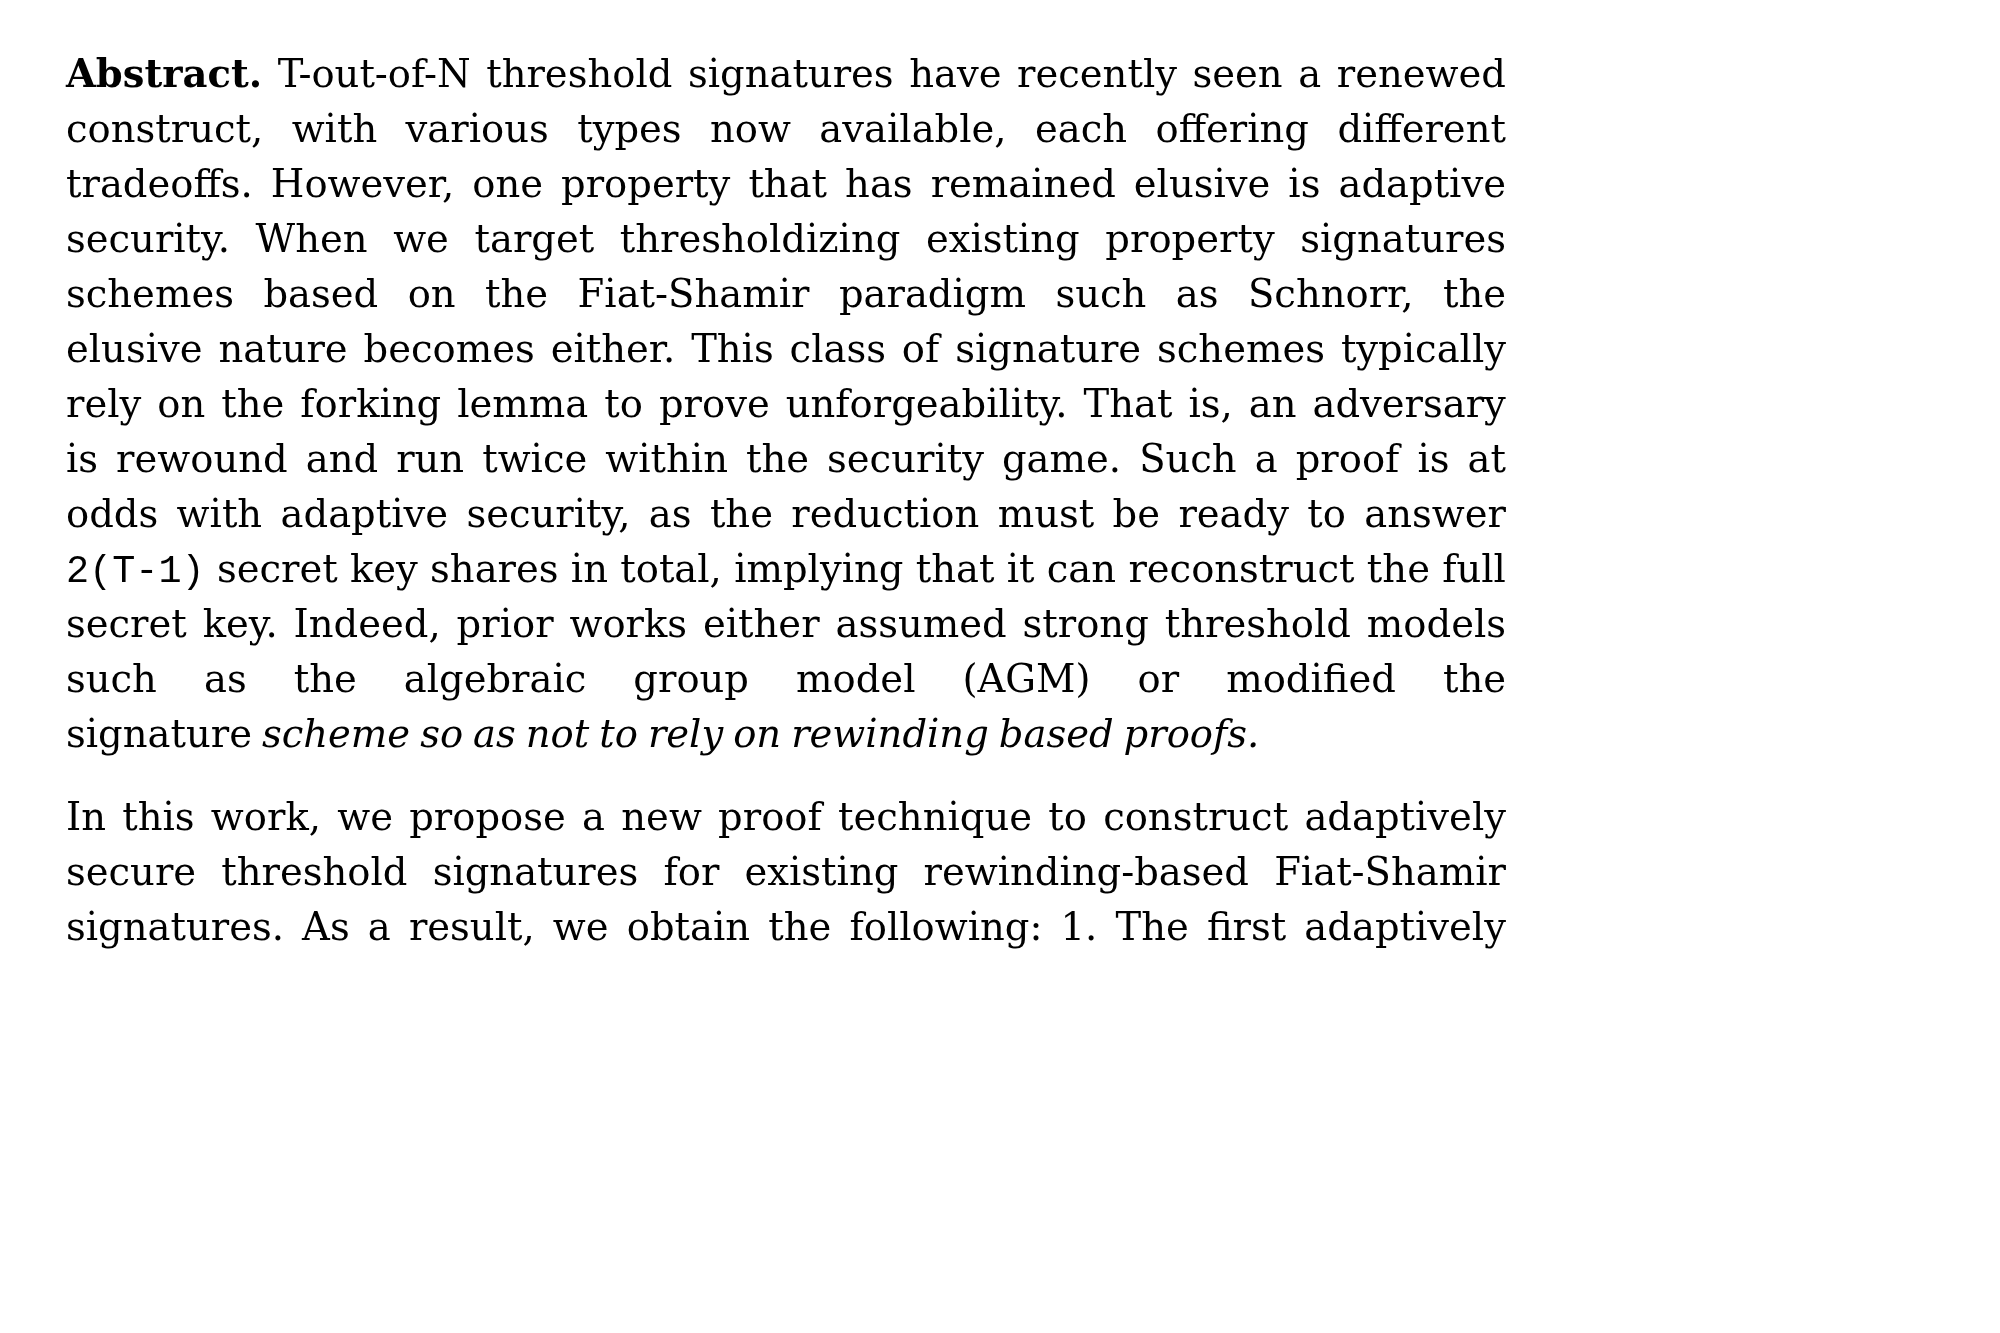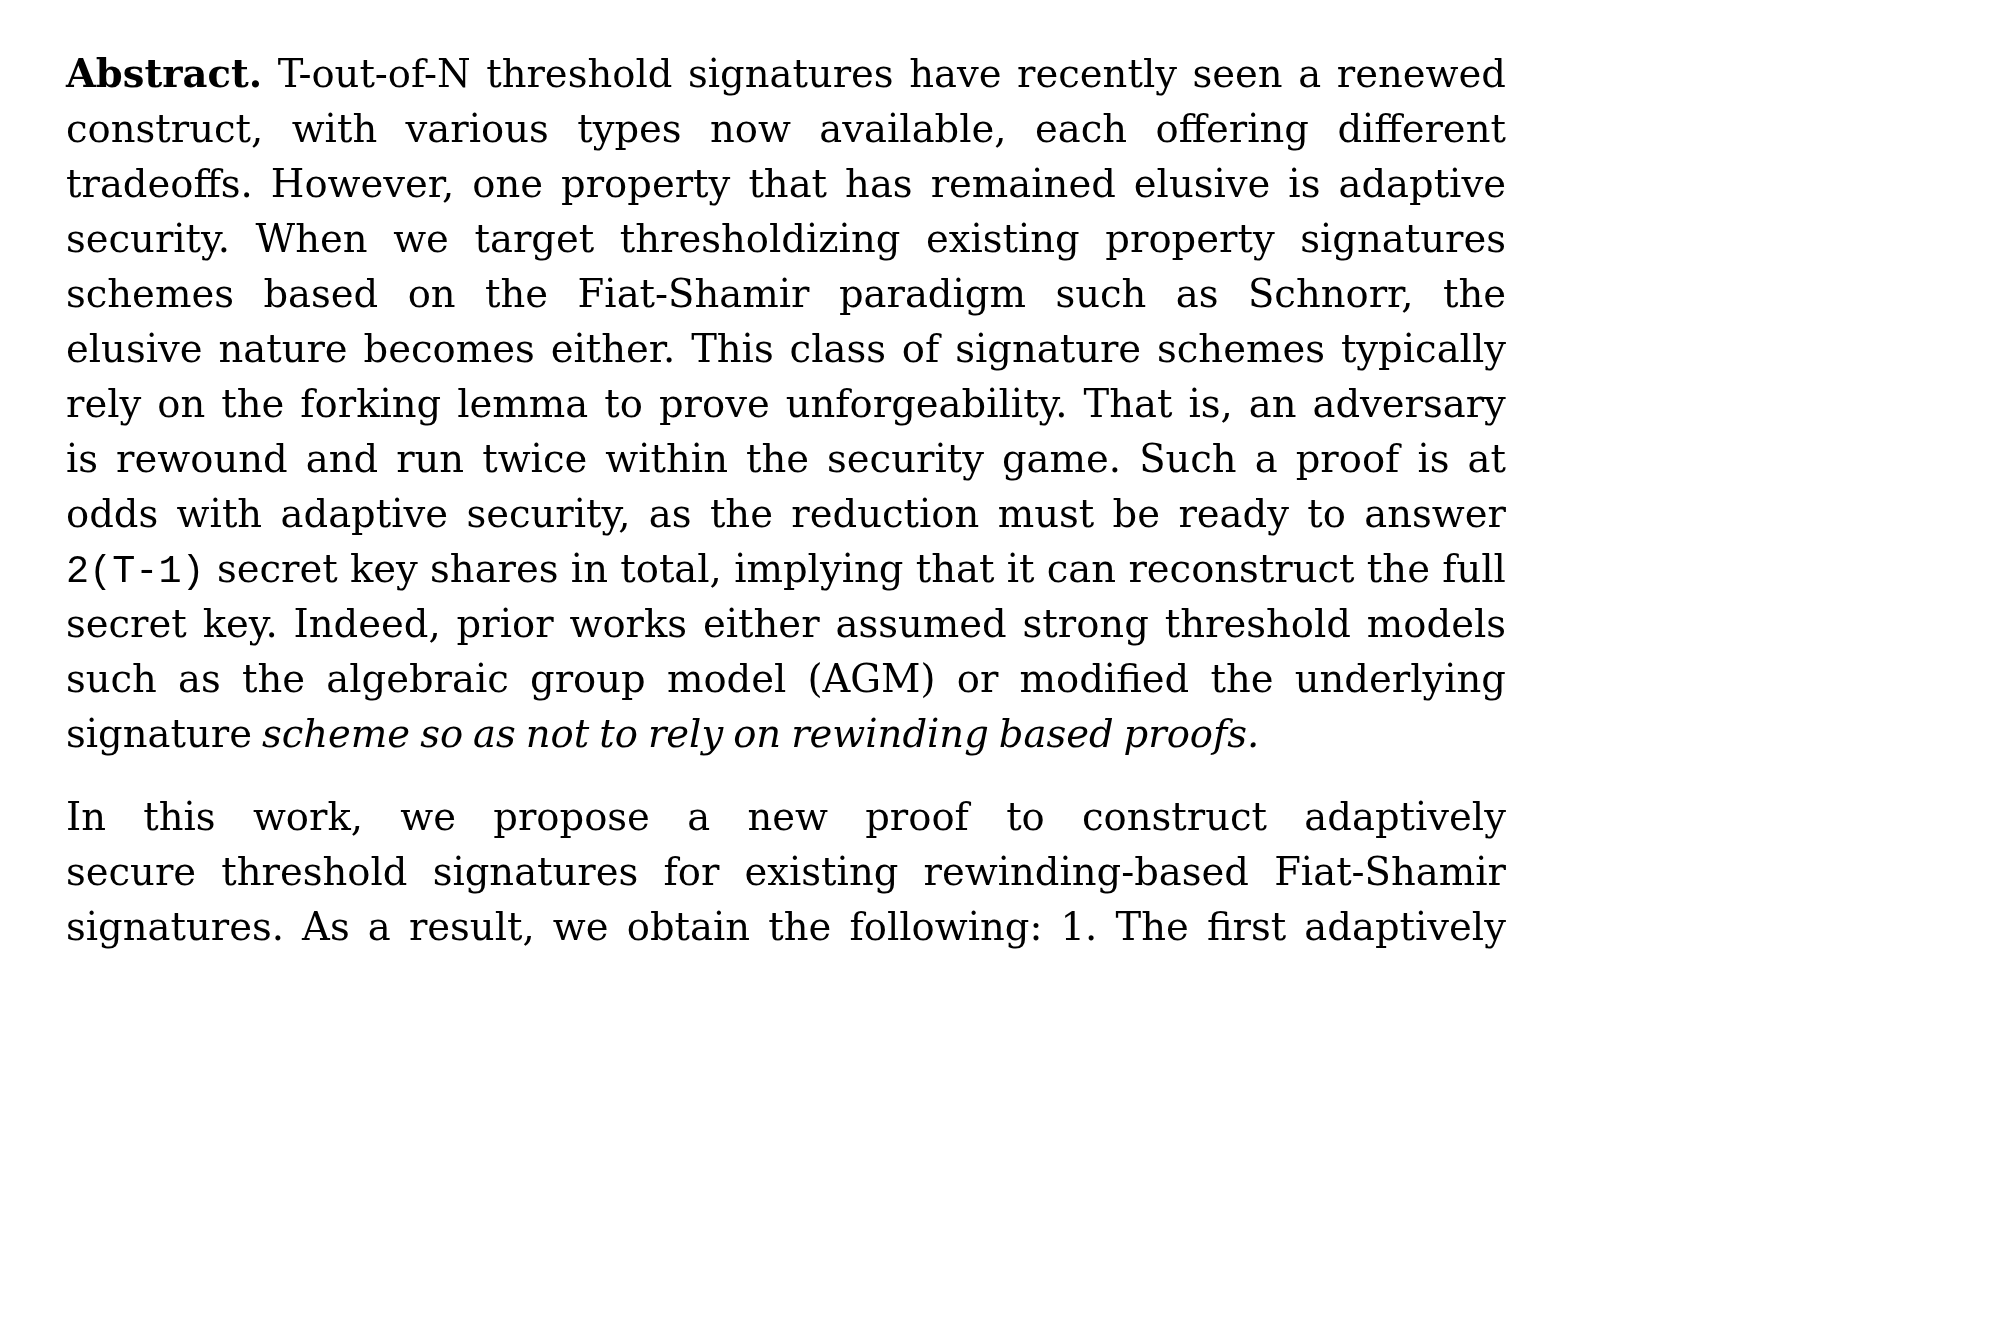--- a/index.html
+++ b/index.html
@@ -87,23 +87,23 @@
         <div class="doc-line justify"><span class="w">construct,</span><span class="w">with</span><span class="w">various</span><span class="w">types</span><span class="w">now</span><span class="w">available,</span><span class="w">each</span><span class="w">offering</span><span class="w">different</span></div>
         <div class="doc-line justify"><span class="w">tradeoffs.</span><span class="w">However,</span><span class="w">one</span><span class="w">property</span><span class="w">that</span><span class="w">has</span><span class="w">remained</span><span class="w">elusive</span><span class="w">is</span><span class="w">adaptive</span></div>
         <div class="doc-line justify"><span class="w">security.</span><span class="w">When</span><span class="w">we</span><span class="w">target</span><span class="w">thresholdizing</span><span class="w">existing</span><span class="w">property</span><span class="w">signatures</span></div>
         <div class="doc-line justify"><span class="w">schemes</span><span class="w">based</span><span class="w">on</span><span class="w">the</span><span class="w">Fiat-Shamir</span><span class="w">paradigm</span><span class="w">such</span><span class="w">as</span><span class="w">Schnorr,</span><span class="w">the</span></div>
         <div class="doc-line justify"><span class="w">elusive</span><span class="w">nature</span><span class="w">becomes</span><span class="w">either.</span><span class="w">This</span><span class="w">class</span><span class="w">of</span><span class="w">signature</span><span class="w">schemes</span><span class="w">typically</span></div>
         <div class="doc-line justify"><span class="w">rely</span><span class="w">on</span><span class="w">the</span><span class="w">forking</span><span class="w">lemma</span><span class="w">to</span><span class="w">prove</span><span class="w">unforgeability.</span><span class="w">That</span><span class="w">is,</span><span class="w">an</span><span class="w">adversary</span></div>
         <div class="doc-line justify"><span class="w">is</span><span class="w">rewound</span><span class="w">and</span><span class="w">run</span><span class="w">twice</span><span class="w">within</span><span class="w">the</span><span class="w">security</span><span class="w">game.</span><span class="w">Such</span><span class="w">a</span><span class="w">proof</span><span class="w">is</span><span class="w">at</span></div>
         <div class="doc-line justify"><span class="w">odds</span><span class="w">with</span><span class="w">adaptive</span><span class="w">security,</span><span class="w">as</span><span class="w">the</span><span class="w">reduction</span><span class="w">must</span><span class="w">be</span><span class="w">ready</span><span class="w">to</span><span class="w">answer</span></div>
         <div class="doc-line justify"><span class="w math">2(T-1)</span><span class="w">secret</span><span class="w">key</span><span class="w">shares</span><span class="w">in</span><span class="w">total,</span><span class="w">implying</span><span class="w">that</span><span class="w">it</span><span class="w">can</span><span class="w">reconstruct</span><span class="w">the</span><span class="w">full</span></div>
         <div class="doc-line justify"><span class="w">secret</span><span class="w">key.</span><span class="w">Indeed,</span><span class="w">prior</span><span class="w">works</span><span class="w">either</span><span class="w">assumed</span><span class="w">strong</span><span class="w">threshold</span><span class="w">models</span></div>
-        <div class="doc-line justify"><span class="w">such</span><span class="w">as</span><span class="w">the</span><span class="w">algebraic</span><span class="w">group</span><span class="w">model</span><span class="w">(AGM)</span><span class="w">or</span><span class="w">modified</span><span class="w">the</span><span class="w">underlying</span></div>
+        <div class="doc-line justify"><span class="w">such</span><span class="w">as</span><span class="w">the</span><span class="w">algebraic</span><span class="w">group</span><span class="w">model</span><span class="w">(AGM)</span><span class="w">or</span><span class="w">modified</span><span class="w">the</span></div>
         <div class="doc-line ragged"><span class="w">signature</span><span class="w">scheme</span><span class="w">so</span><span class="w">as</span><span class="w">not</span><span class="w">to</span><span class="w">rely</span><span class="w">on</span><span class="w">rewinding</span><span class="w">based</span><span class="w">proofs.</span></div>
       </div>
       <div class="para-gap"></div>
       <div>
-        <div class="doc-line justify"><span class="w">In</span><span class="w">this</span><span class="w">work,</span><span class="w">we</span><span class="w">propose</span><span class="w">a</span><span class="w">new</span><span class="w">proof</span><span class="w">to</span><span class="w">construct</span><span class="w">adaptively</span></div>
+        <div class="doc-line justify"><span class="w">In</span><span class="w">this</span><span class="w">work,</span><span class="w">we</span><span class="w">propose</span><span class="w">a</span><span class="w">new</span><span class="w">proof</span><span class="w">technique</span><span class="w">to</span><span class="w">construct</span><span class="w">adaptively</span></div>
         <div class="doc-line justify"><span class="w">secure</span><span class="w">threshold</span><span class="w">signatures</span><span class="w">for</span><span class="w">existing</span><span class="w">rewinding-based</span><span class="w">Fiat-Shamir</span></div>
         <div class="doc-line justify"><span class="w">signatures.</span><span class="w">As</span><span class="w">a</span><span class="w">result,</span><span class="w">we</span><span class="w">obtain</span><span class="w">the</span><span class="w">following:</span><span class="w">1.</span><span class="w">The</span><span class="w">first</span><span class="w">adaptively</span></div>
       </div>
     </div>
 </div>
 
 </body></html>

